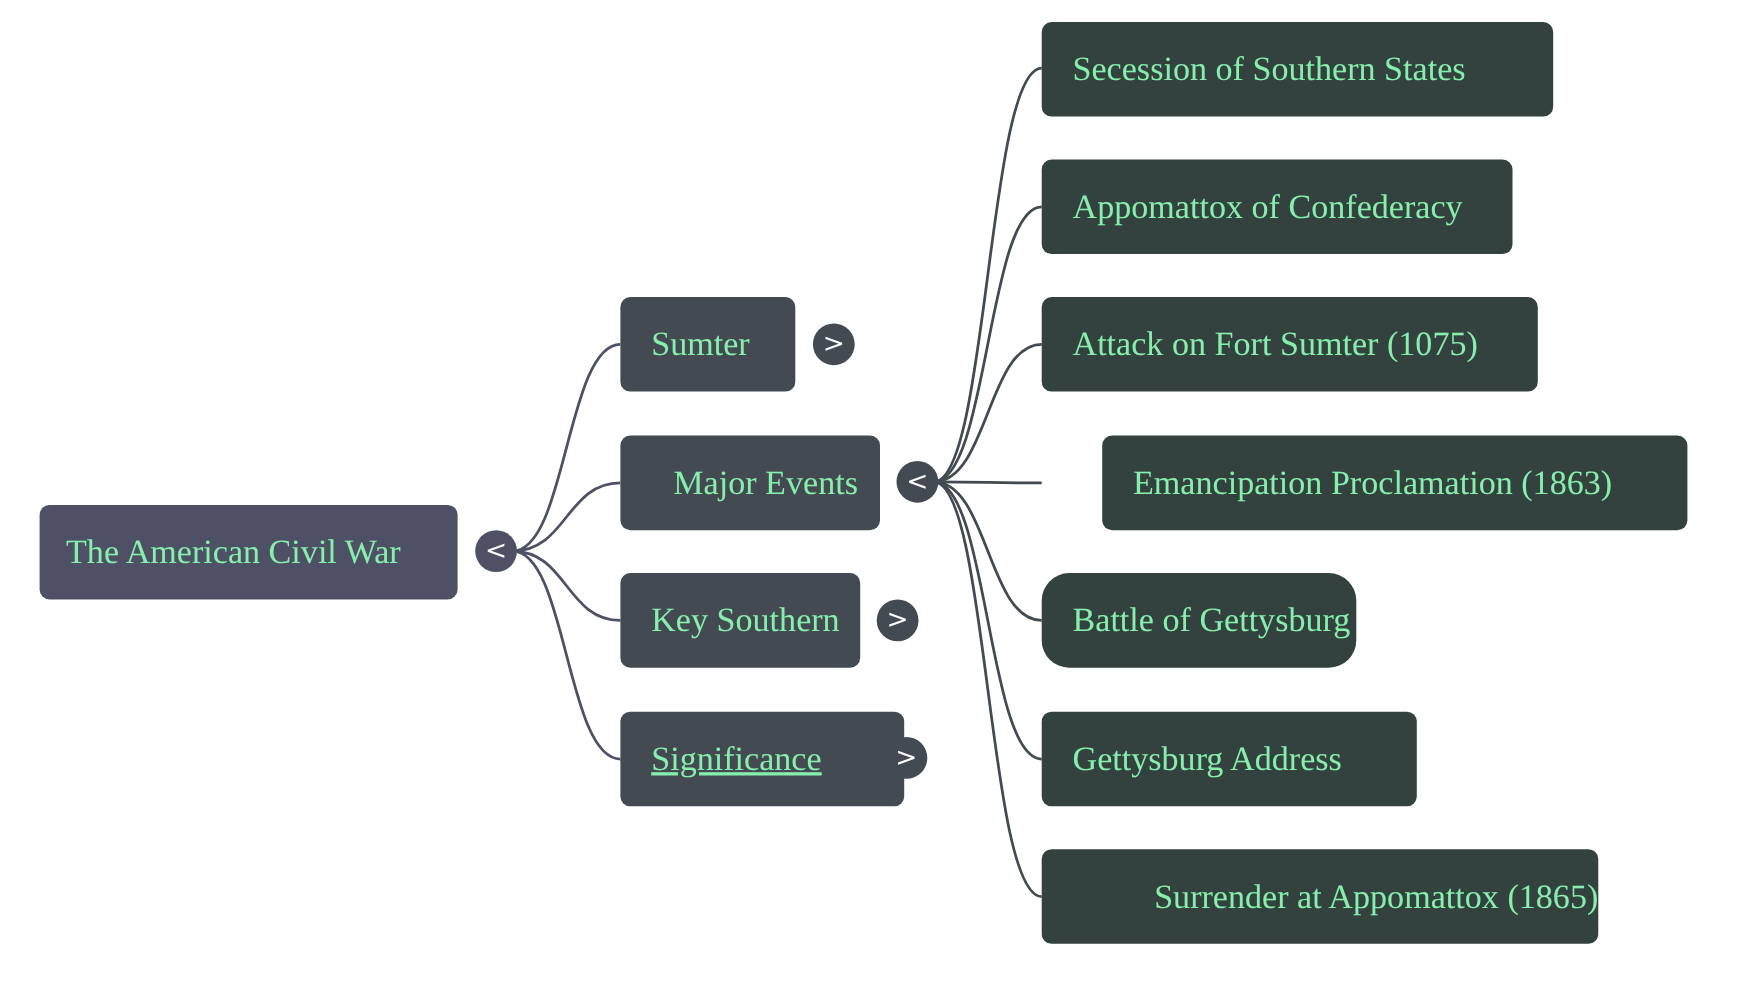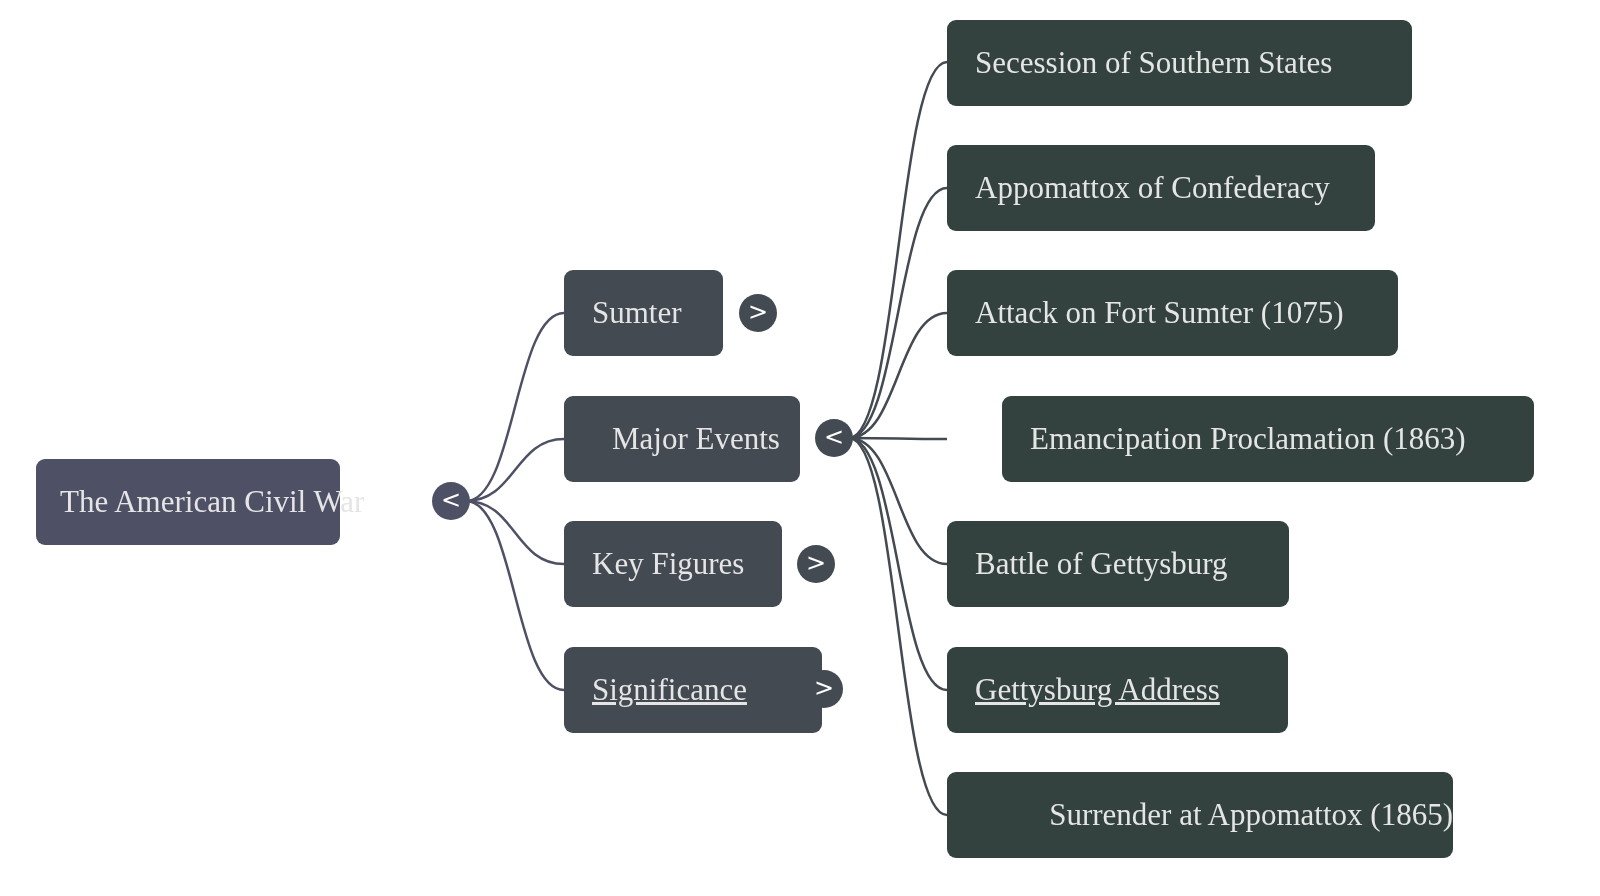--- a/index.html
+++ b/index.html
@@ -1,20 +1,20 @@
 <!DOCTYPE html>
 <html><head>
   <meta charset="utf-8">
   <style>
     html, body { margin: 0; padding: 0; background: #ffffff; }
     body { width: 1600px; height: 896px; position: relative; overflow: hidden;
            font-family: "Liberation Serif", "DejaVu Serif", serif; }
     #edges { position: absolute; left: 0; top: 0; width: 1600px; height: 896px; }
     .node { position: absolute; box-sizing: border-box; height: 86px; border-radius: 9px;
-            color: #e5e5e5; font-size: 31px; line-height: 86px; padding-left: 28px;
+            color: #86efac; font-size: 31px; line-height: 86px; padding-left: 28px;
             white-space: nowrap; cursor: pointer; }
     .node.root { background: #4e5165; }
     .node.mid { background: #434a52; }
     .node.leaf { background: #33423f; }
     .toggle { position: absolute; width: 38px; height: 38px; border-radius: 50%;
               background: #434a52; color: #ffffff; font-family: "DejaVu Sans", sans-serif;
               font-size: 24px; line-height: 36px; text-align: center; cursor: pointer; }
     .toggle.root-toggle { background: #4e5165; }
   </style>
 </head>
@@ -27,21 +27,21 @@
     <path d="M466,501 C515,501 515,690 564,690" fill="none" stroke="#4e5165" stroke-width="2.5"></path>
     <path d="M849,438 C898,438 898,62 947,62" fill="none" stroke="#434a52" stroke-width="2.5"></path>
     <path d="M849,438 C898,438 898,188 947,188" fill="none" stroke="#434a52" stroke-width="2.5"></path>
     <path d="M849,438 C898,438 898,313 947,313" fill="none" stroke="#434a52" stroke-width="2.5"></path>
     <path d="M849,438 C898,438 898,439 947,439" fill="none" stroke="#434a52" stroke-width="2.5"></path>
     <path d="M849,438 C898,438 898,564 947,564" fill="none" stroke="#434a52" stroke-width="2.5"></path>
     <path d="M849,438 C898,438 898,690 947,690" fill="none" stroke="#434a52" stroke-width="2.5"></path>
     <path d="M849,438 C898,438 898,815 947,815" fill="none" stroke="#434a52" stroke-width="2.5"></path>
   </svg>
 
-<div class="node root" style="left:36px; top:459px; width:304px;padding-left:24px;">
+<div class="node root" style="left:36px; top:459px; width:380px;padding-left:24px;">
   <span>The American Civil War</span>
 </div>
 <div class="toggle root-toggle" style="left:432px; top:482px;">
   <span>&lt;</span>
 </div>
 
 <div class="node mid" style="left:564px; top:270px; width:159px;">
   <span>Sumter</span>
 </div>
 <div class="toggle" style="left:739px; top:294px;">
@@ -49,21 +49,21 @@
 </div>
 
 <div class="node mid" style="left:564px; top:396px; width:236px;text-align:center;">
   <span>Major Events</span>
 </div>
 <div class="toggle" style="left:815px; top:419px;">
   <span>&lt;</span>
 </div>
 
 <div class="node mid" style="left:564px; top:521px; width:218px;">
-  <span>Key Figures</span>
+  <span>Key Southern</span>
 </div>
 <div class="toggle" style="left:797px; top:545px;">
   <span>&gt;</span>
 </div>
 
 <div class="node mid" style="left:564px; top:647px; width:258px;text-decoration:underline;">
   <span>Significance</span>
 </div>
 <div class="toggle" style="left:805px; top:670px;">
   <span>&gt;</span>
@@ -74,21 +74,21 @@
 </div>
 <div class="node leaf" style="left:947px; top:145px; width:428px;">
   <span>Appomattox of Confederacy</span>
 </div>
 <div class="node leaf" style="left:947px; top:270px; width:451px;">
   <span>Attack on Fort Sumter (1075)</span>
 </div>
 <div class="node leaf" style="left:1002px; top:396px; width:532px;">
   <span>Emancipation Proclamation (1863)</span>
 </div>
-<div class="node leaf" style="left:947px; top:521px; width:342px;">
+<div class="node leaf" style="left:947px; top:521px; width:286px;border-radius:25px;">
   <span>Battle of Gettysburg</span>
 </div>
-<div class="node leaf" style="left:947px; top:647px; width:341px;text-decoration:underline;">
+<div class="node leaf" style="left:947px; top:647px; width:341px;">
   <span>Gettysburg Address</span>
 </div>
 <div class="node leaf" style="left:947px; top:772px; width:506px;text-align:right;">
   <span>Surrender at Appomattox (1865)</span>
 </div>
 
 </body></html>

